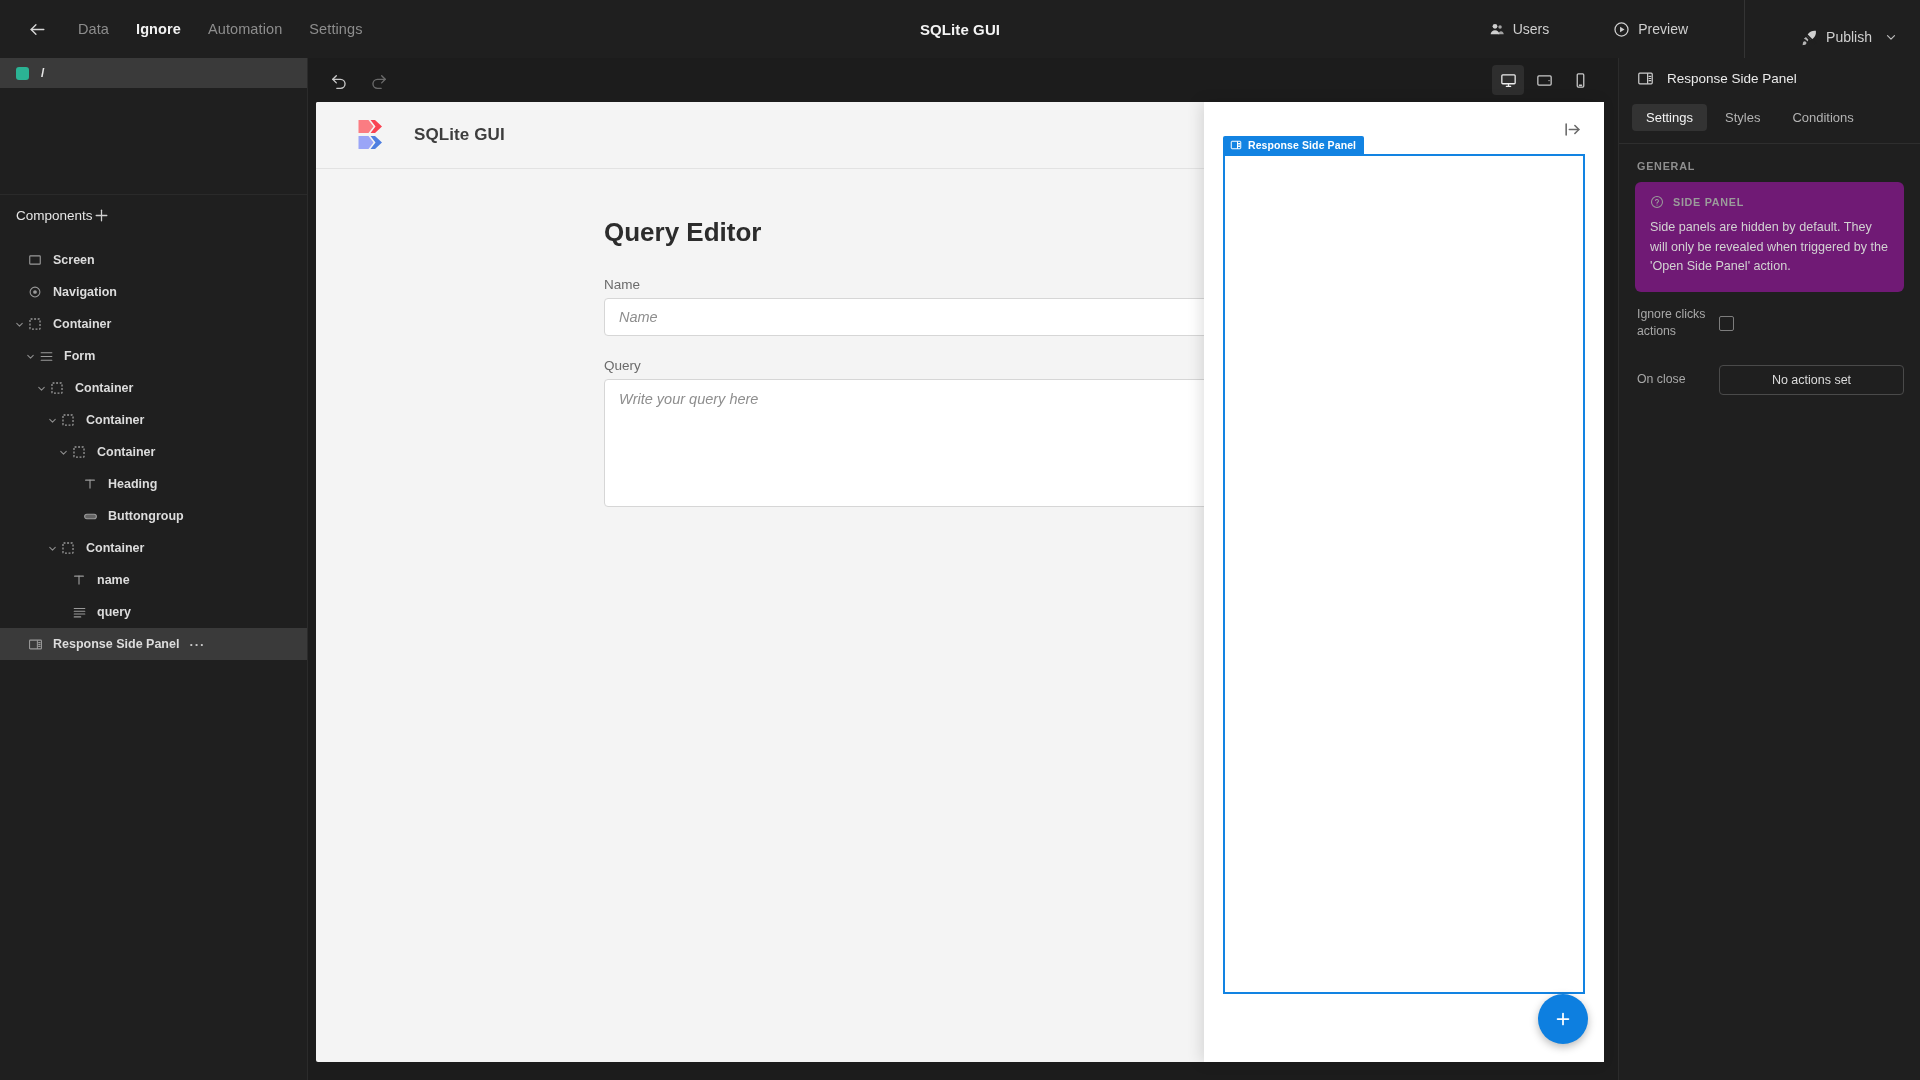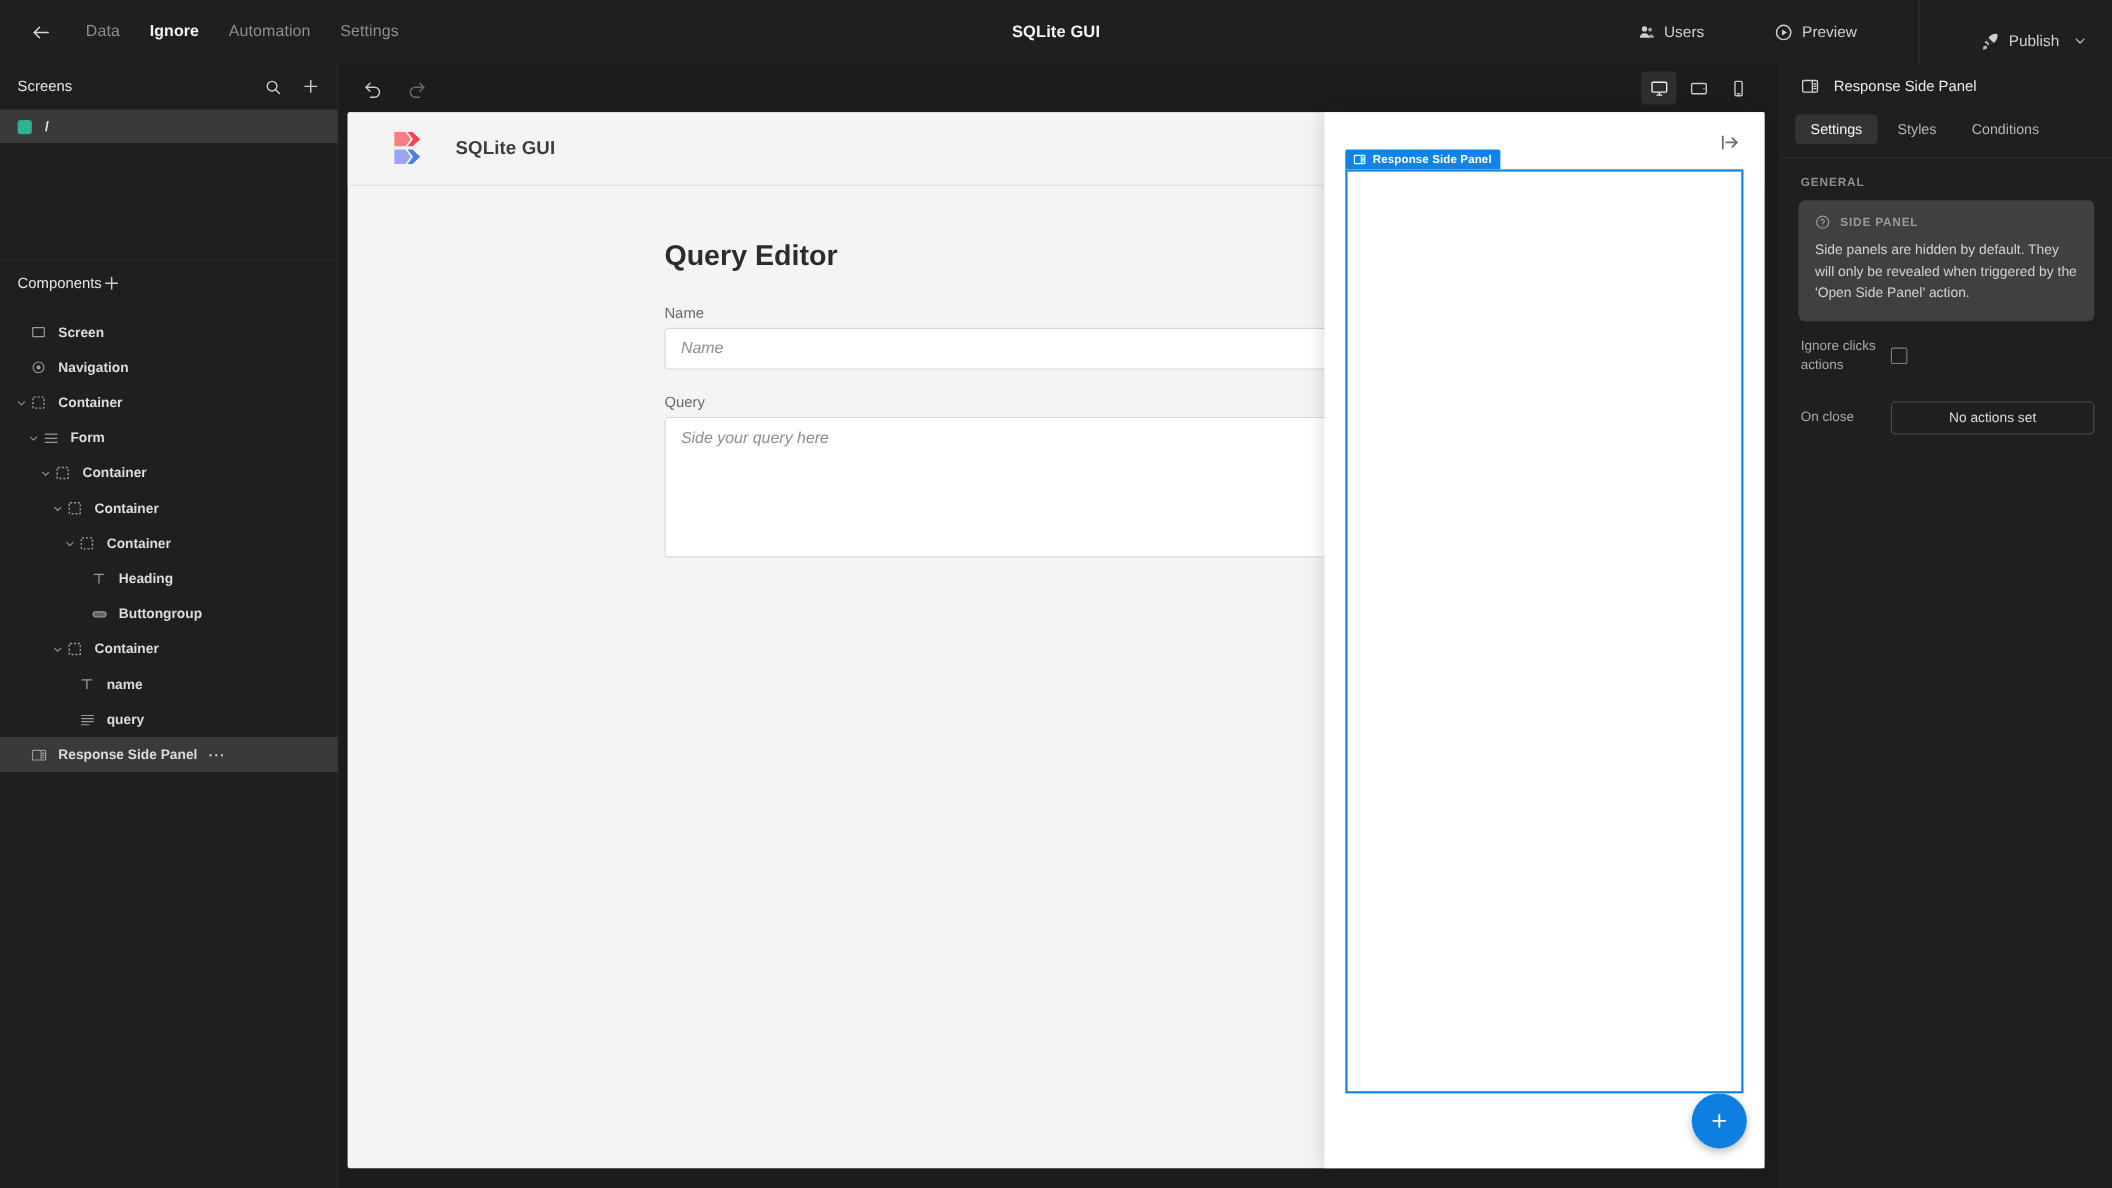--- a/index.html
+++ b/index.html
@@ -231,21 +231,21 @@
   .insp-tab {
     font-size: 13px; color: #b3b3b3; cursor: pointer;
     padding: 6px 14px; border-radius: 4px;
   }
   .insp-tab.active { background: #333333; color: #f3f3f3; }
   .insp-section-label {
     font-size: 10.8px; color: #8f8f8f; font-weight: 700;
     letter-spacing: 0.75px; padding: 16px 18px 10px 18px;
   }
   .info-box {
-    margin: 0 16px; background: #404040;
+    margin: 0 16px; background: #701a75;
     border-radius: 6px; padding: 13px 15px 15px 15px;
   }
   .info-head {
     display: flex; align-items: center; gap: 9px;
     font-size: 10.8px; color: #9b9b9b; font-weight: 700;
     letter-spacing: 0.7px; margin-bottom: 9px;
   }
   .info-text { font-size: 12.6px; color: #d2d2d2; line-height: 1.55; }
 
   .prop-row {
@@ -329,37 +329,20 @@
         <svg width="14" height="14" viewBox="0 0 24 24" fill="none" stroke="currentColor" stroke-width="2" stroke-linecap="round" stroke-linejoin="round">
             <polyline points="6,9.5 12,15.5 18,9.5"></polyline>
           </svg>
       </span>
     </div>
   </div>
 </div>
 
 <div class="sidebar">
 
-  <div class="panel-head">
-    <span class="ph-title">Screens</span>
-    <div class="ph-actions">
-      <span class="ph-btn">
-        <svg width="16" height="16" viewBox="0 0 24 24" fill="none" stroke="currentColor" stroke-width="1.9" stroke-linecap="round">
-            <circle cx="11" cy="11" r="6.6"></circle>
-            <line x1="16" y1="16" x2="21" y2="21"></line>
-          </svg>
-      </span>
-      <span class="ph-btn">
-        <svg width="17" height="17" viewBox="0 0 24 24" fill="none" stroke="currentColor" stroke-width="1.8" stroke-linecap="round">
-            <line x1="12" y1="4.5" x2="12" y2="19.5"></line>
-            <line x1="4.5" y1="12" x2="19.5" y2="12"></line>
-          </svg>
-      </span>
-    </div>
-  </div>
 
   <div class="screens-body">
     <div class="screen-row">
       <span class="screen-dot"></span>
       <span class="screen-label">/</span>
     </div>
   </div>
 
   <div class="components-head">
     <span class="ph-title">Components</span>
@@ -591,21 +574,21 @@
           <button class="run-btn">Run</button>
         </div>
 
         <div class="field">
           <div class="field-label">Name</div>
           <div class="text-input">Name</div>
         </div>
 
         <div class="field">
           <div class="field-label">Query</div>
-          <div class="text-area">Side your query here</div>
+          <div class="text-area">Write your query here</div>
         </div>
       </div>
     </div>
   </div>
 
   <div class="side-overlay">
     <span class="side-collapse">
       <svg width="19" height="19" viewBox="0 0 24 24" fill="none" stroke="currentColor" stroke-width="2" stroke-linecap="round" stroke-linejoin="round">
           <line x1="4" y1="5" x2="4" y2="19"></line>
           <line x1="8" y1="12" x2="20" y2="12"></line>

